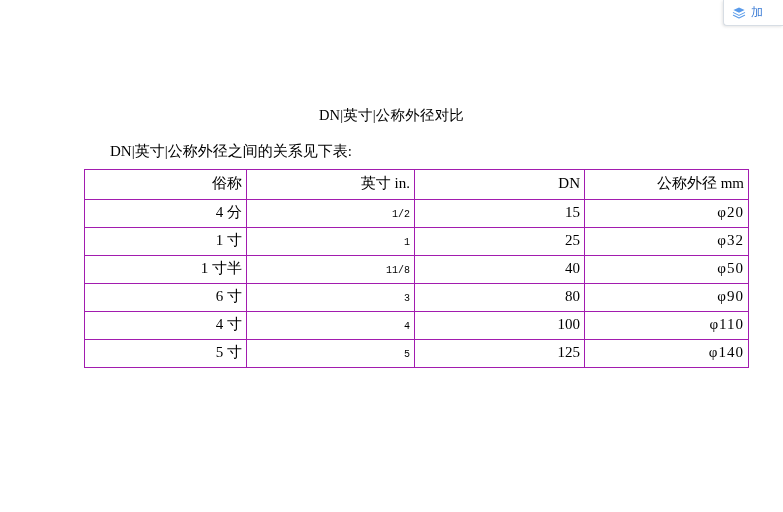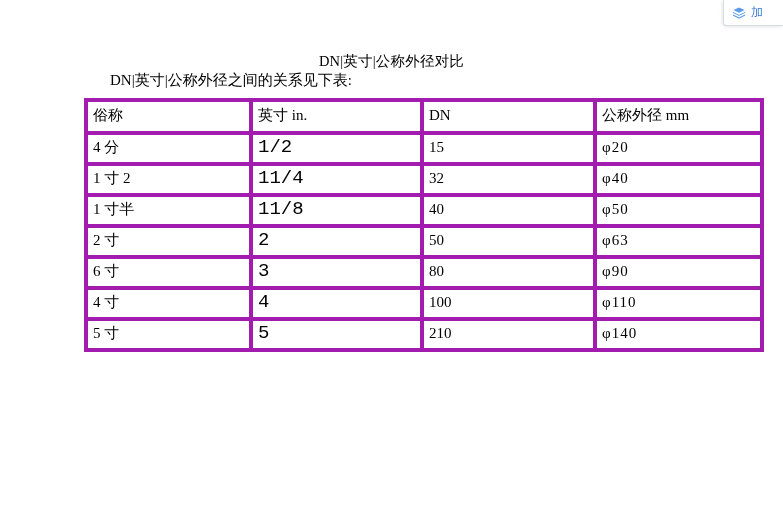--- a/index.html
+++ b/index.html
@@ -60,56 +60,57 @@
   
   .doc {
     position: absolute;
     top: 0;
     left: 0;
     width: 783px;
   }
   .doc-title {
     text-align: center;
     font-size: 14.5px;
-    margin-top: 52px;
+    margin-top: 106px;
     letter-spacing: 0.2px;
   }
   .doc-intro {
     font-size: 15px;
+    margin-top: 17px;
     margin-left: 110px;
   }
 
   table.dn-table {
     border-collapse: collapse;
     margin-top: 8px;
     margin-left: 84px;
     width: 624px;
     table-layout: fixed;
   }
   table.dn-table td, table.dn-table th {
-    border: 4px solid #a21caf;
+    border: 1px solid #a21caf;
     padding: 2px 4px 3px 5px;
     font-size: 15px;
     font-weight: normal;
-    text-align: left;
+    text-align: right;
     height: 22px;
     vertical-align: middle;
     line-height: 1.05;
   }
   table.dn-table th {
     height: 24px;
   }
   table.dn-table th.c0, table.dn-table td.c0 { width: 152px; }
   table.dn-table th.c1, table.dn-table td.c1 { width: 158px; }
   table.dn-table th.c2, table.dn-table td.c2 { width: 160px; }
   table.dn-table th.c3, table.dn-table td.c3 { width: 154px; }
   th.c2 { text-align: center; }
   .mono-in {
     font-family: "Liberation Mono", monospace;
-    font-size: 19px;
+    font-size: 10px;
   }
   .phi { letter-spacing: 1px; }
 </style>
 </head>
 <body>
 
 <div class="topbar">
   <div class="add-btn">
     <span class="stack-icon">
       <svg width="14" height="14" viewBox="0 0 16 16" aria-hidden="true">
@@ -136,51 +137,45 @@
       </tr>
     </thead>
     <tbody id="table-body">
         <tr>
           <td class="c0">4 分</td>
           <td class="c1"><span class="mono-in">1/2</span></td>
           <td class="c2">15</td>
           <td class="c3"><span class="phi">φ20</span></td>
         </tr>
         <tr>
-          <td class="c0">1 寸 2</td>
-          <td class="c1"><span class="mono-in">11/4</span></td>
-          <td class="c2">32</td>
-          <td class="c3"><span class="phi">φ40</span></td>
+          <td class="c0">1 寸</td>
+          <td class="c1"><span class="mono-in">1</span></td>
+          <td class="c2">25</td>
+          <td class="c3"><span class="phi">φ32</span></td>
         </tr>
         <tr>
           <td class="c0">1 寸半</td>
           <td class="c1"><span class="mono-in">11/8</span></td>
           <td class="c2">40</td>
           <td class="c3"><span class="phi">φ50</span></td>
-        </tr>
-        <tr>
-          <td class="c0">2 寸</td>
-          <td class="c1"><span class="mono-in">2</span></td>
-          <td class="c2">50</td>
-          <td class="c3"><span class="phi">φ63</span></td>
         </tr>
         <tr>
           <td class="c0">6 寸</td>
           <td class="c1"><span class="mono-in">3</span></td>
           <td class="c2">80</td>
           <td class="c3"><span class="phi">φ90</span></td>
         </tr>
         <tr>
           <td class="c0">4 寸</td>
           <td class="c1"><span class="mono-in">4</span></td>
           <td class="c2">100</td>
           <td class="c3"><span class="phi">φ110</span></td>
         </tr>
         <tr>
           <td class="c0">5 寸</td>
           <td class="c1"><span class="mono-in">5</span></td>
-          <td class="c2">210</td>
+          <td class="c2">125</td>
           <td class="c3"><span class="phi">φ140</span></td>
         </tr>
       </tbody>
   </table>
 
 </div>
 
 </body></html>

